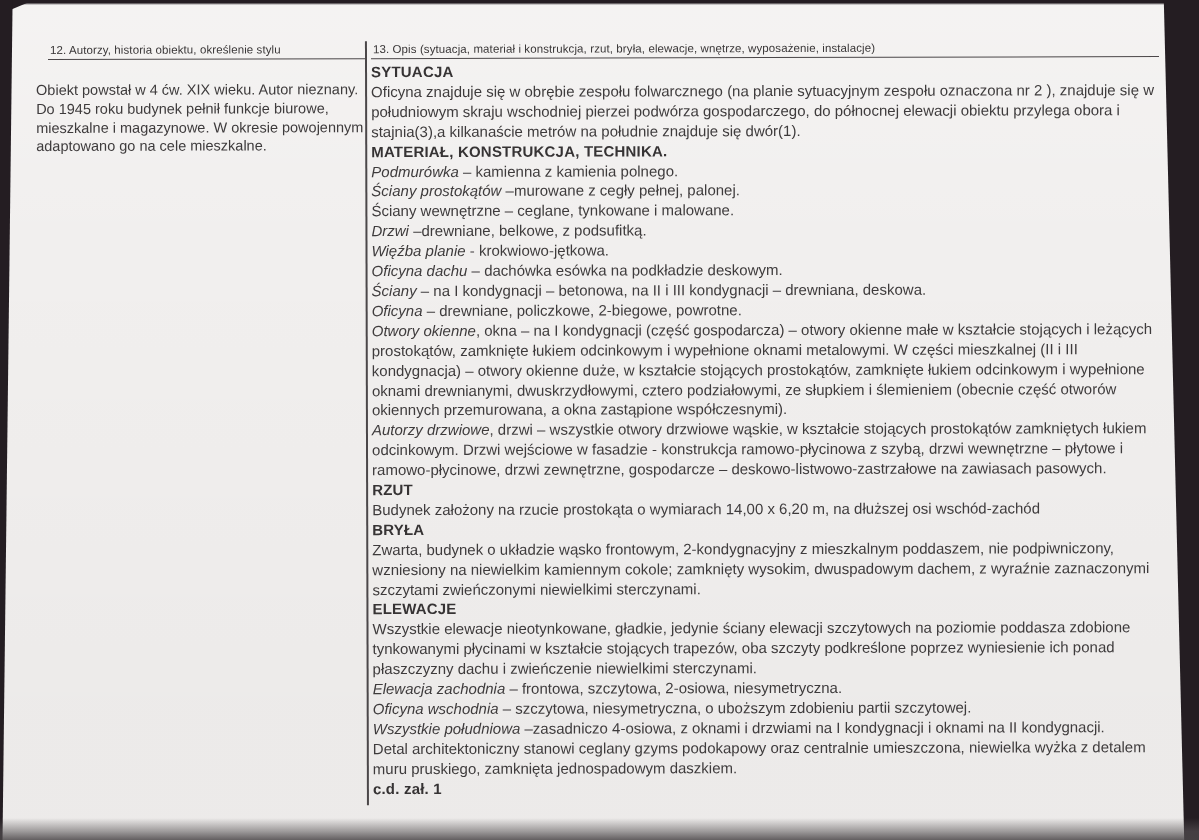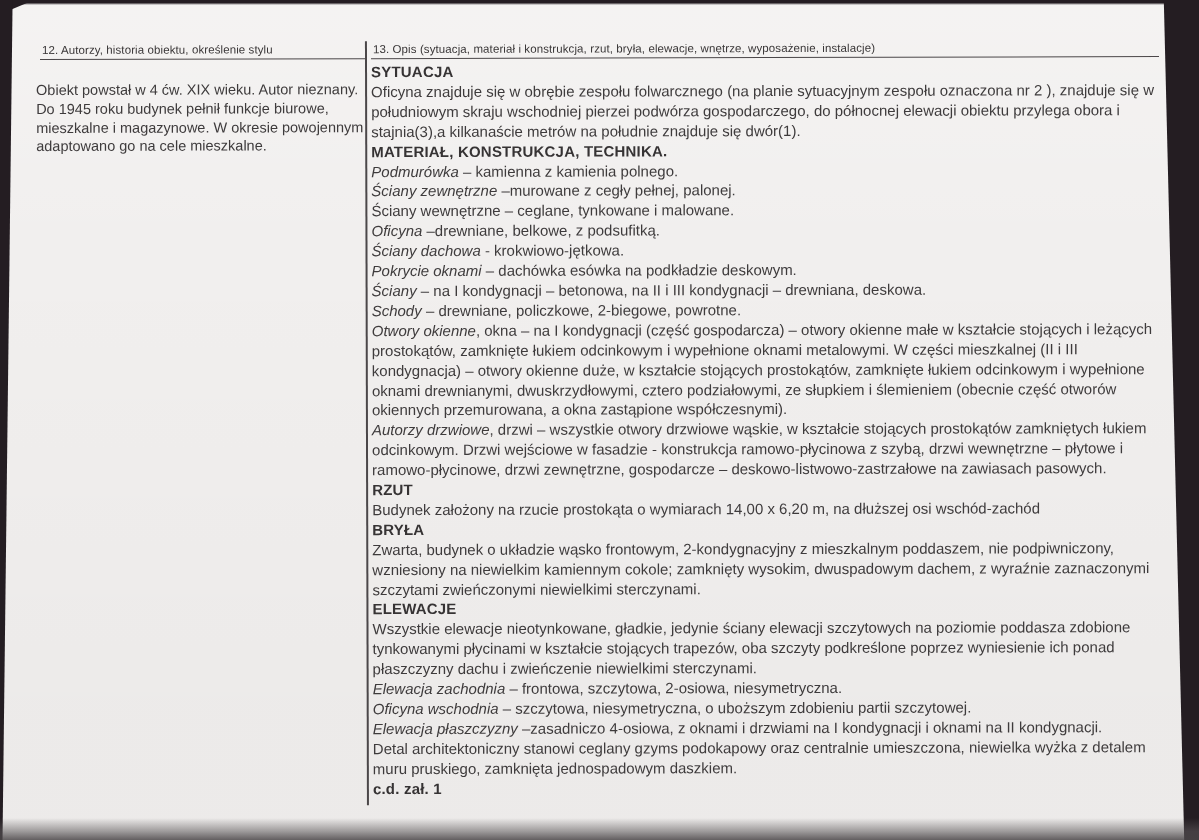--- a/index.html
+++ b/index.html
@@ -45,21 +45,21 @@
   }
   .field13{
     position:absolute;left:371px;top:44px;width:788px;
   }
   .field-label{
     font-size:11.5px;letter-spacing:.1px;color:#3a3738;
     padding:0 0 3px 2px;
     border-bottom:1.5px solid var(--line,#4b4749);
     white-space:nowrap;overflow:hidden;
   }
-  .field12 .field-label{margin-left:4px;}
+  .field12 .field-label{margin-left:12px;}
   .field12-text{
     margin-top:21px;
     font-size:14.5px;line-height:18.8px;color:var(--ink,#3e3b3c);
   }
   .blocks{
     margin-top:3px;
     font-size:15px;line-height:19.9px;color:var(--ink,#3e3b3c);
   }
   .blocks p{margin:0;}
   .blocks p.heading{font-weight:bold;color:#363334;letter-spacing:.2px;}
@@ -78,38 +78,38 @@
 
     <div class="col-divider"></div>
 
     <div class="field13">
       <div class="field-label">13. Opis (sytuacja, materiał i konstrukcja, rzut, bryła, elewacje, wnętrze, wyposażenie, instalacje)</div>
       <div class="blocks">
           <p class="heading">SYTUACJA</p>
           <p class="para">Oficyna znajduje się w obrębie zespołu folwarcznego (na planie sytuacyjnym zespołu oznaczona nr 2 ), znajduje się w południowym skraju wschodniej pierzei podwórza gospodarczego, do północnej elewacji obiektu przylega obora i stajnia(3),a kilkanaście metrów na południe znajduje się dwór(1).</p>
           <p class="heading">MATERIAŁ, KONSTRUKCJA, TECHNIKA.</p>
           <p class="para"><em>Podmurówka</em> – kamienna z kamienia polnego.</p>
-          <p class="para"><em>Ściany zewnętrzne</em> –murowane z cegły pełnej, palonej.</p>
+          <p class="para"><em>Ściany prostokątów</em> –murowane z cegły pełnej, palonej.</p>
           <p class="para">Ściany wewnętrzne – ceglane, tynkowane i malowane.</p>
-          <p class="para"><em>Oficyna</em> –drewniane, belkowe, z podsufitką.</p>
-          <p class="para"><em>Ściany dachowa</em> - krokwiowo-jętkowa.</p>
-          <p class="para"><em>Pokrycie oknami</em> – dachówka esówka na podkładzie deskowym.</p>
+          <p class="para"><em>Drzwi</em> –drewniane, belkowe, z podsufitką.</p>
+          <p class="para"><em>Więźba planie</em> - krokwiowo-jętkowa.</p>
+          <p class="para"><em>Oficyna dachu</em> – dachówka esówka na podkładzie deskowym.</p>
           <p class="para"><em>Ściany</em> – na I kondygnacji – betonowa, na II i III kondygnacji – drewniana, deskowa.</p>
-          <p class="para"><em>Schody</em> – drewniane, policzkowe, 2-biegowe, powrotne.</p>
+          <p class="para"><em>Oficyna</em> – drewniane, policzkowe, 2-biegowe, powrotne.</p>
           <p class="para"><em>Otwory okienne</em>, okna – na I kondygnacji (część gospodarcza) – otwory okienne małe w kształcie stojących i leżących prostokątów, zamknięte łukiem odcinkowym i wypełnione oknami metalowymi. W części mieszkalnej (II i III kondygnacja) – otwory okienne duże, w kształcie stojących prostokątów, zamknięte łukiem odcinkowym i wypełnione oknami drewnianymi, dwuskrzydłowymi, cztero podziałowymi, ze słupkiem i ślemieniem (obecnie część otworów okiennych przemurowana, a okna zastąpione współczesnymi).</p>
           <p class="para"><em>Autorzy drzwiowe</em>, drzwi – wszystkie otwory drzwiowe wąskie, w kształcie stojących prostokątów zamkniętych łukiem odcinkowym. Drzwi wejściowe  w fasadzie - konstrukcja ramowo-płycinowa z szybą, drzwi wewnętrzne – płytowe i ramowo-płycinowe, drzwi zewnętrzne, gospodarcze – deskowo-listwowo-zastrzałowe na zawiasach pasowych.</p>
           <p class="heading">RZUT</p>
           <p class="para">Budynek założony na rzucie prostokąta o wymiarach 14,00 x 6,20 m, na dłuższej osi wschód-zachód</p>
           <p class="heading">BRYŁA</p>
           <p class="para">Zwarta, budynek o układzie wąsko frontowym, 2-kondygnacyjny z mieszkalnym poddaszem, nie podpiwniczony, wzniesiony na niewielkim kamiennym cokole; zamknięty wysokim, dwuspadowym dachem, z wyraźnie zaznaczonymi szczytami zwieńczonymi niewielkimi sterczynami.</p>
           <p class="heading">ELEWACJE</p>
           <p class="para">Wszystkie elewacje nieotynkowane, gładkie, jedynie ściany elewacji szczytowych na poziomie poddasza zdobione tynkowanymi płycinami w kształcie stojących trapezów, oba szczyty podkreślone poprzez wyniesienie ich ponad płaszczyzny dachu i zwieńczenie niewielkimi sterczynami.</p>
           <p class="para"><em>Elewacja zachodnia</em> – frontowa, szczytowa, 2-osiowa, niesymetryczna.</p>
           <p class="para"><em>Oficyna wschodnia</em> – szczytowa, niesymetryczna, o uboższym zdobieniu partii szczytowej.</p>
-          <p class="para"><em>Elewacja płaszczyzny</em> –zasadniczo 4-osiowa, z oknami i drzwiami na I kondygnacji i oknami na II kondygnacji.</p>
+          <p class="para"><em>Wszystkie południowa</em> –zasadniczo 4-osiowa, z oknami i drzwiami na I kondygnacji i oknami na II kondygnacji.</p>
           <p class="para">Detal architektoniczny stanowi ceglany gzyms podokapowy oraz centralnie umieszczona, niewielka wyżka z detalem muru pruskiego, zamknięta jednospadowym daszkiem.</p>
           <p class="heading">c.d. zał. 1</p>
         </div>
     </div>
 
   </div>
 
   <div class="edge-top"></div>
   <div class="corner-tl"></div>
   <div class="edge-left"></div>

